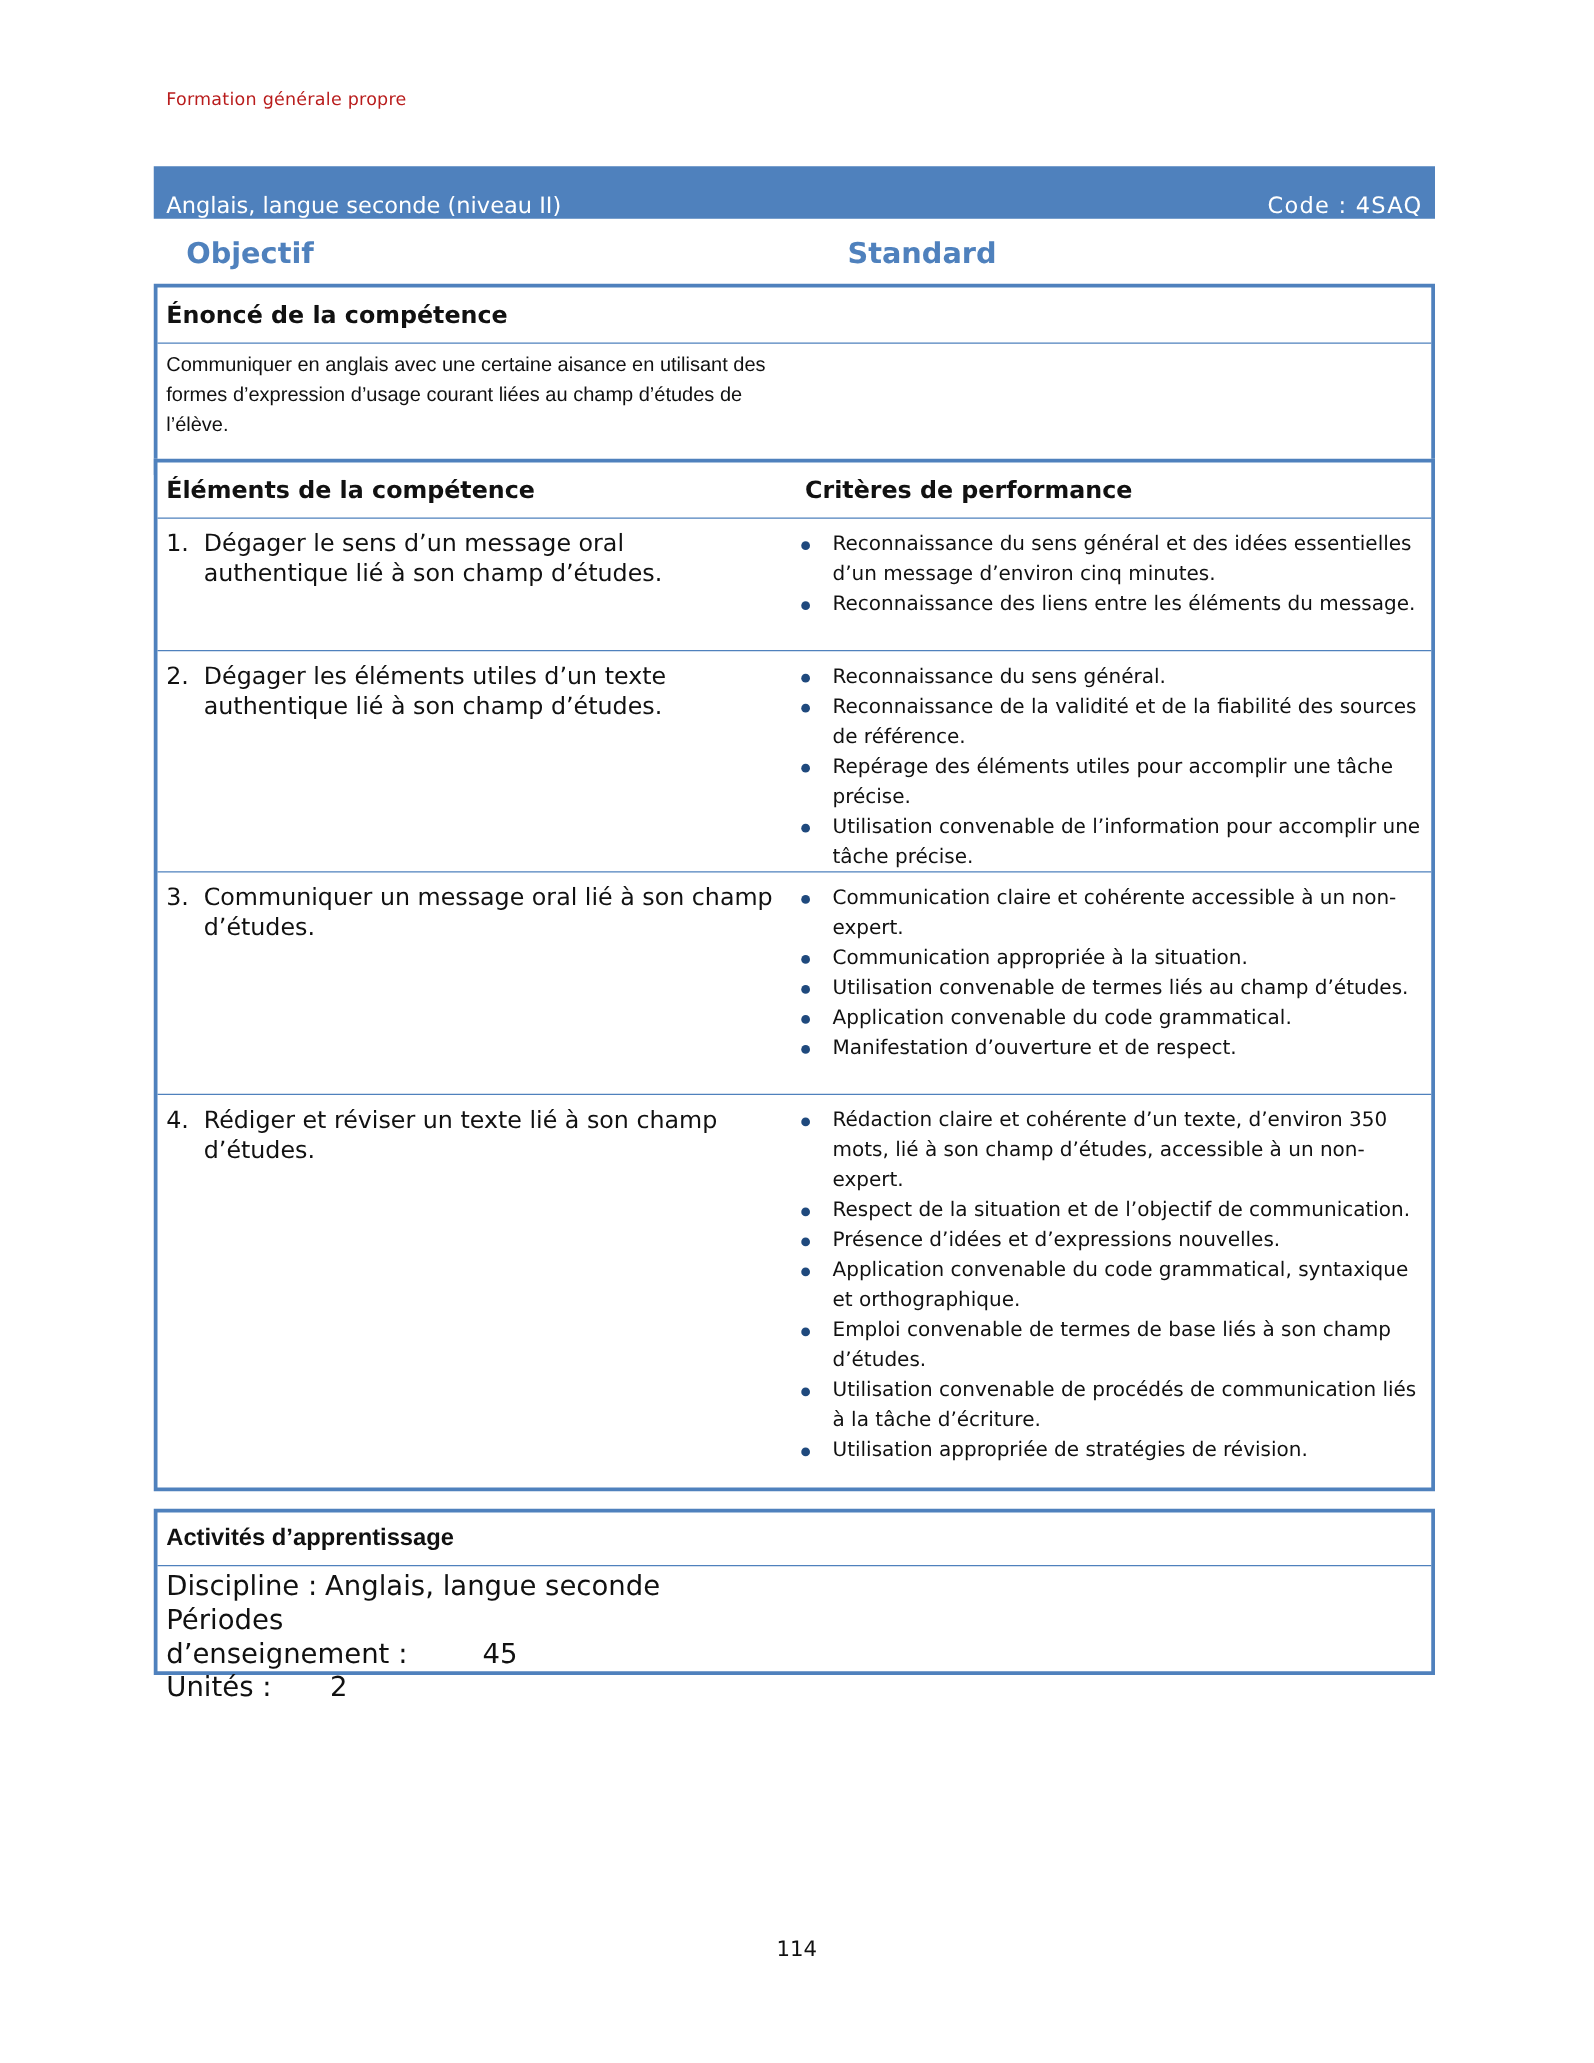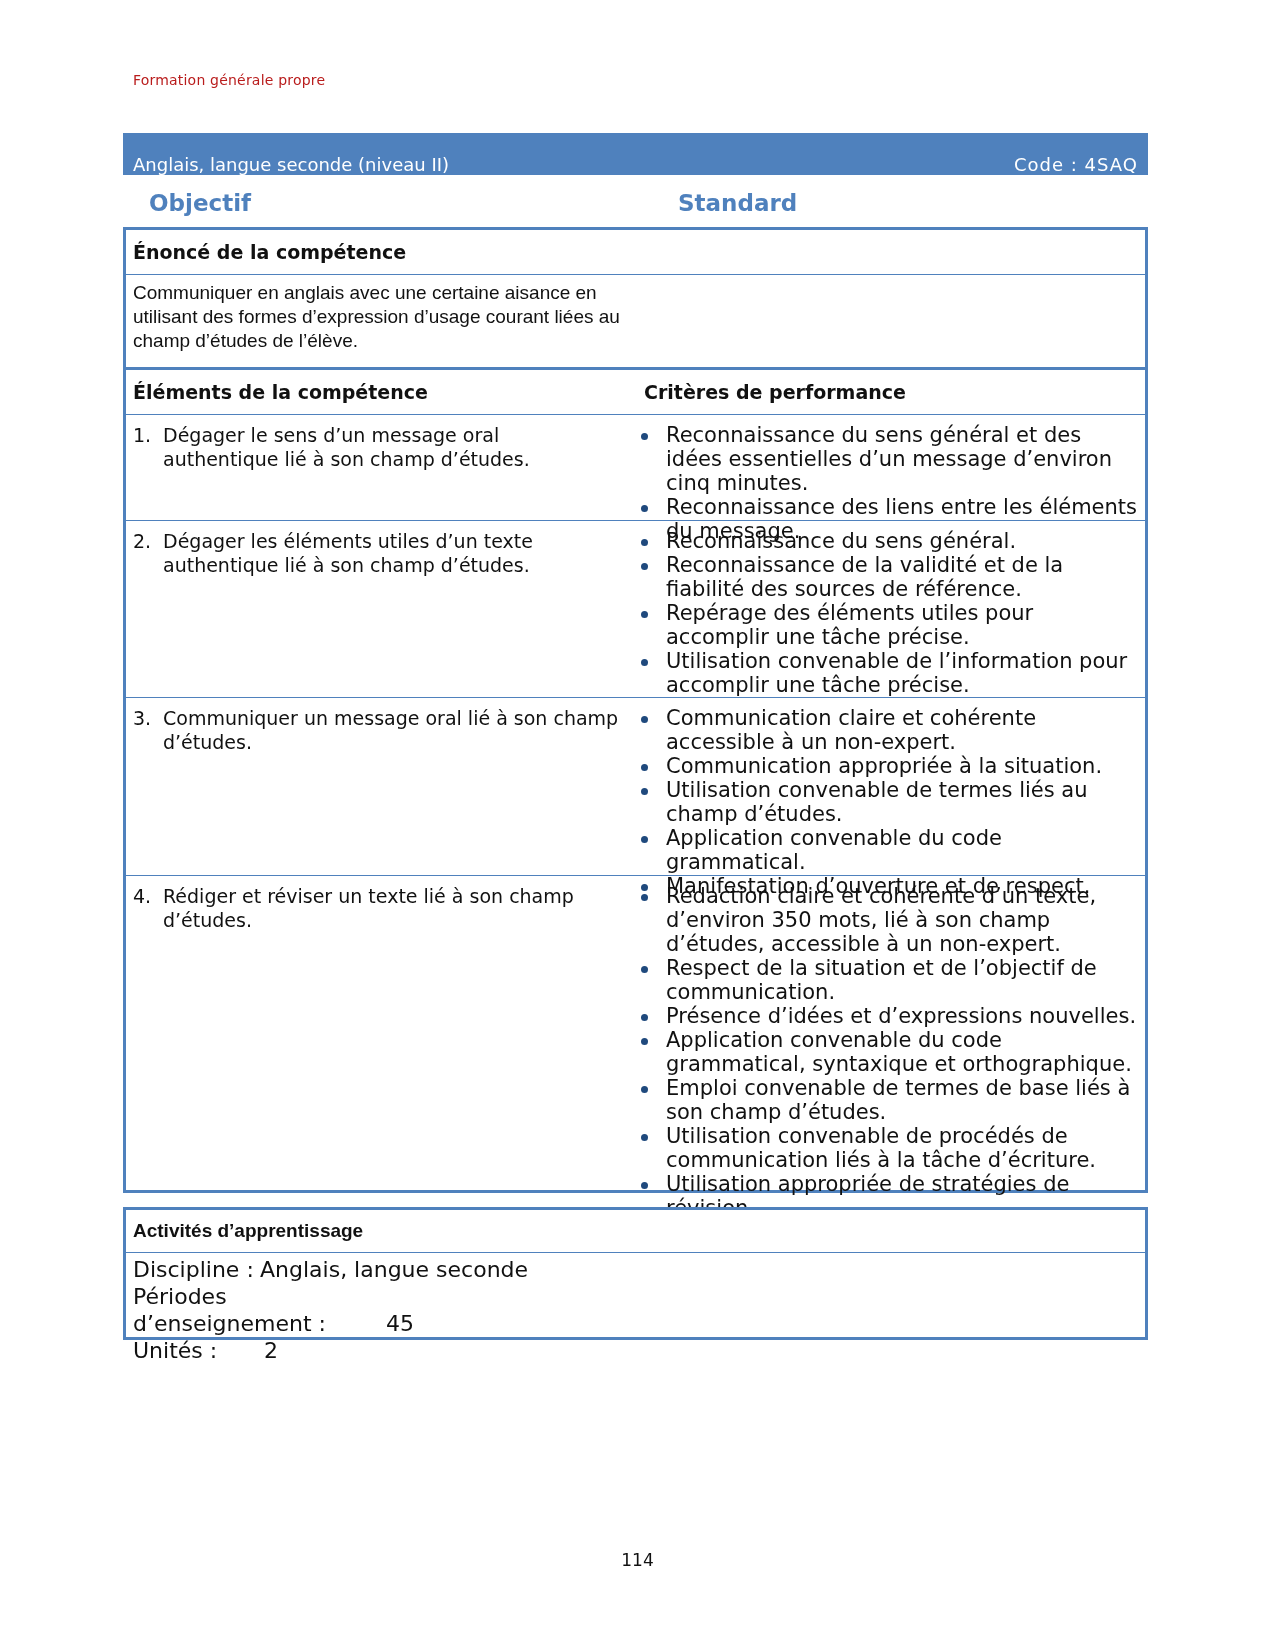--- a/index.html
+++ b/index.html
@@ -7,27 +7,27 @@
     .section-title { position: absolute; left: 133px; top: 72px; font-size: 14px; color: #b91c1c; letter-spacing: 0.2px; }
     .banner { position: absolute; left: 123px; top: 133px; width: 1025px; height: 42px; background: #4f81bd; color: #fff; display: flex; align-items: flex-end; justify-content: space-between; box-sizing: border-box; padding: 0 10px 0 10px; font-size: 18px; }
     .banner .code { letter-spacing: 1px; }
     .col-heads { position: absolute; top: 190px; left: 133px; width: 1015px; font-weight: bold; color: #4f81bd; font-size: 23px; }
     .col-heads .h-obj { position: absolute; left: 16px; }
     .col-heads .h-std { position: absolute; left: 525px; margin-left: 20px; }
     .box { position: absolute; left: 123px; width: 1025px; border: 3px solid #4f81bd; box-sizing: border-box; background: #fff; }
     .box .hdr { border-bottom: 1px solid #4f81bd; height: 44px; display: flex; align-items: center; font-weight: bold; font-size: 19px; }
     .box .hdr .c1 { padding-left: 7px; width: 504px; }
     .box .hdr .c2 { padding-left: 7px; }
-    .enonce-body { padding: 6px 7px 6px 7px; font-family: "Liberation Sans", sans-serif; font-size: 19px; line-height: 24px; width: 490px; }
+    .enonce-body { padding: 6px 7px 6px 7px; font-family: "Liberation Sans", sans-serif; font-size: 16px; line-height: 24px; width: 490px; }
     .row { display: flex; border-bottom: 1px solid #4f81bd; }
     .row:last-child { border-bottom: none; }
     .row .left { width: 511px; box-sizing: border-box; padding: 8px 7px 6px 7px; font-size: 19px; line-height: 24px; display: flex; }
     .row .left .num { width: 30px; flex: none; }
     .row .left .txt { flex: 1; padding-right: 10px; }
-    .row .right { flex: 1; padding: 8px 6px 6px 0; font-size: 21px; line-height: 24px; }
+    .row .right { flex: 1; padding: 8px 6px 6px 0; font-size: 16px; line-height: 24px; }
     .right ul { list-style: none; margin: 0; padding: 0; }
     .right li { position: relative; padding-left: 29px; }
     .right li .bullet { position: absolute; left: 4px; top: 10px; width: 7px; height: 7px; border-radius: 50%; background: #1f497d; }
     .act-body { padding: 3px 7px 6px 7px; font-size: 22px; line-height: 27px; }
     .act-body .lbl { display: inline-block; }
     .page-num { position: absolute; top: 1550px; left: 0; width: 1275px; text-align: center; font-size: 17px; }
   </style>
 </head>
 <body>
 

